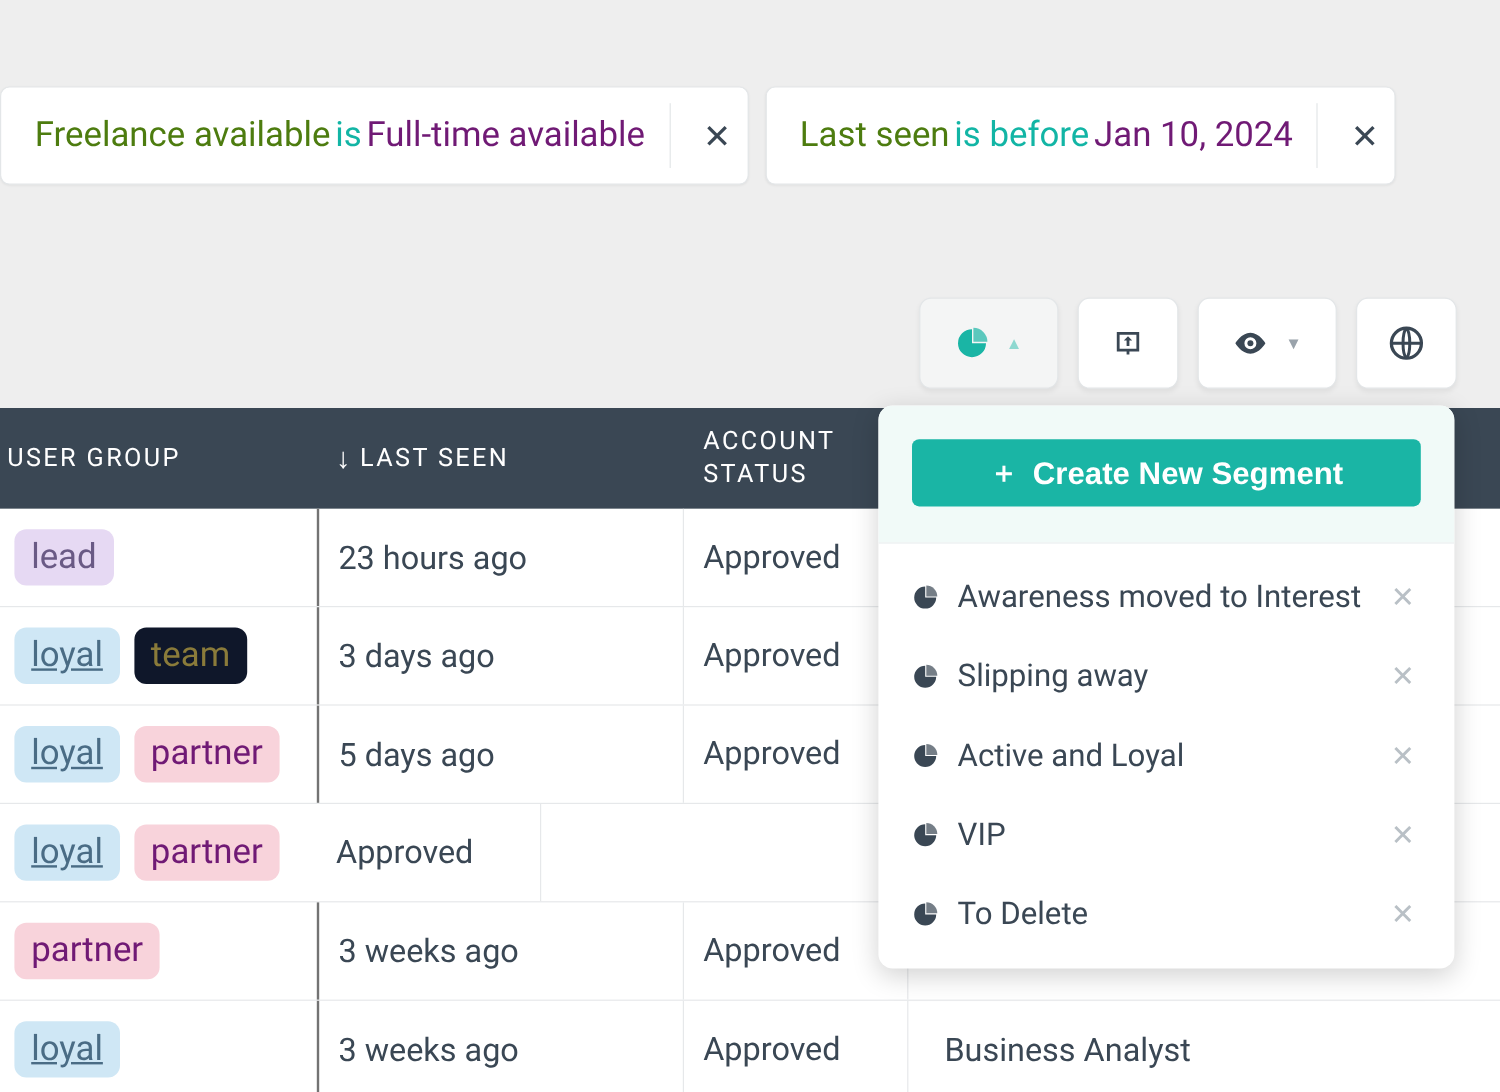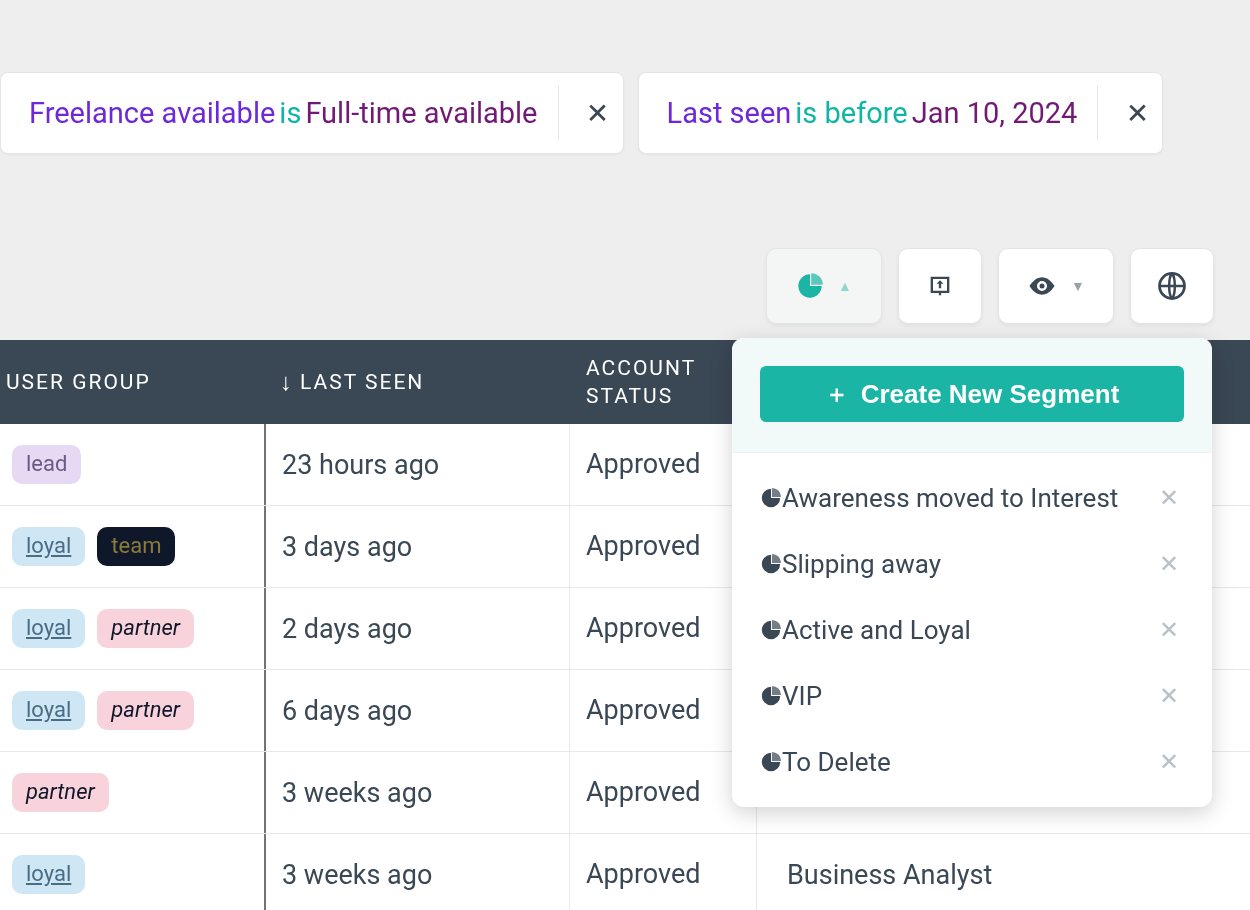--- a/index.html
+++ b/index.html
@@ -22,21 +22,21 @@
     background: #ffffff;
     border: 1px solid #e3e6e8;
     border-radius: 8px;
     display: flex;
     align-items: center;
     padding: 0 0 0 28px;
     height: 82px;
     font-size: 29px;
     box-shadow: 0 1px 2px rgba(0,0,0,0.05);
   }
-  .filter-chip .field { color: #6d28d9; }
+  .filter-chip .field { color: #4d7c0f; }
   .filter-chip .op { color: #12b5a5; margin: 0 4px; }
   .filter-chip .value { color: #701a75; }
   .filter-chip .divider {
     width: 1px; height: 54px; background: #e3e6e8; margin: 0 14px 0 20px;
   }
   .filter-chip .close {
     width: 50px; display:flex; align-items:center; justify-content:center;
     font-size: 28px; color: #3a4754; cursor:pointer; height:100%;
   }
 
@@ -93,27 +93,27 @@
     font-size: 27px;
   }
   .row .col.group { display:flex; gap:12px; padding-left:12px; }
   .row .col.last  { border-left:2px solid #737373; border-right:1px solid #e6e8ea; height:100%; display:flex; align-items:center; }
   .row .col.status{ height:100%; display:flex; align-items:center; }
   .row .col.role  { border-left:1px solid #e6e8ea; height:100%; display:flex; align-items:center; padding-left:30px; }
 
   .tag {
     border-radius: 10px;
     padding: 6px 14px;
-    font-size: 22px;
+    font-size: 29px;
     line-height:1.2;
   }
   .tag.lead    { background:#e6d9f3; color:#6a5a85; }
   .tag.loyal   { background:#cfe7f5; color:#4a6c85;text-decoration:underline; }
   .tag.team    { background:#0f172a; color:#8a7b3a; }
-  .tag.partner { background:#f8d3db; color:#0f172a;font-style:italic; }
+  .tag.partner { background:#f8d3db; color:#701a75; }
 
   
   .dropdown {
     position:absolute;
     top: 338px;
     left: 732px;
     width: 480px;
     background:#ffffff;
     border-radius: 12px;
     box-shadow: 0 6px 22px rgba(0,0,0,0.18);
@@ -130,21 +130,21 @@
     border:none;
     border-radius:6px;
     height:56px;
     width:100%;
     font-size:26px;
     font-weight:600;
     display:flex; align-items:center; justify-content:center; gap:12px;
   }
   .seg-list { padding: 12px 0; }
   .seg-item {
-    display:flex; align-items:center; 
+    display:flex; align-items:center; gap:16px;
     padding: 18px 28px;
     font-size:26px;
     color:#3a4754;
   }
   .seg-item .label { flex:1; }
   .seg-item .remove { color:#b9c0c6; font-size:24px; width:30px; text-align:center; }
 
   
   svg.icon { display:block; }
 </style>
@@ -226,30 +226,29 @@
       </div>
       <div class="col last">3 days ago</div>
       <div class="col status">Approved</div>
       <div class="col role"></div>
     </div>
     <div class="row">
       <div class="col group">
         <span class="tag loyal">loyal</span>
         <span class="tag partner">partner</span>
       </div>
-      <div class="col last">2 days ago</div>
+      <div class="col last">5 days ago</div>
       <div class="col status">Approved</div>
       <div class="col role"></div>
     </div>
     <div class="row">
       <div class="col group">
         <span class="tag loyal">loyal</span>
         <span class="tag partner">partner</span>
       </div>
-      <div class="col last">6 days ago</div>
       <div class="col status">Approved</div>
       <div class="col role"></div>
     </div>
     <div class="row">
       <div class="col group">
         <span class="tag partner">partner</span>
       </div>
       <div class="col last">3 weeks ago</div>
       <div class="col status">Approved</div>
       <div class="col role"></div>

